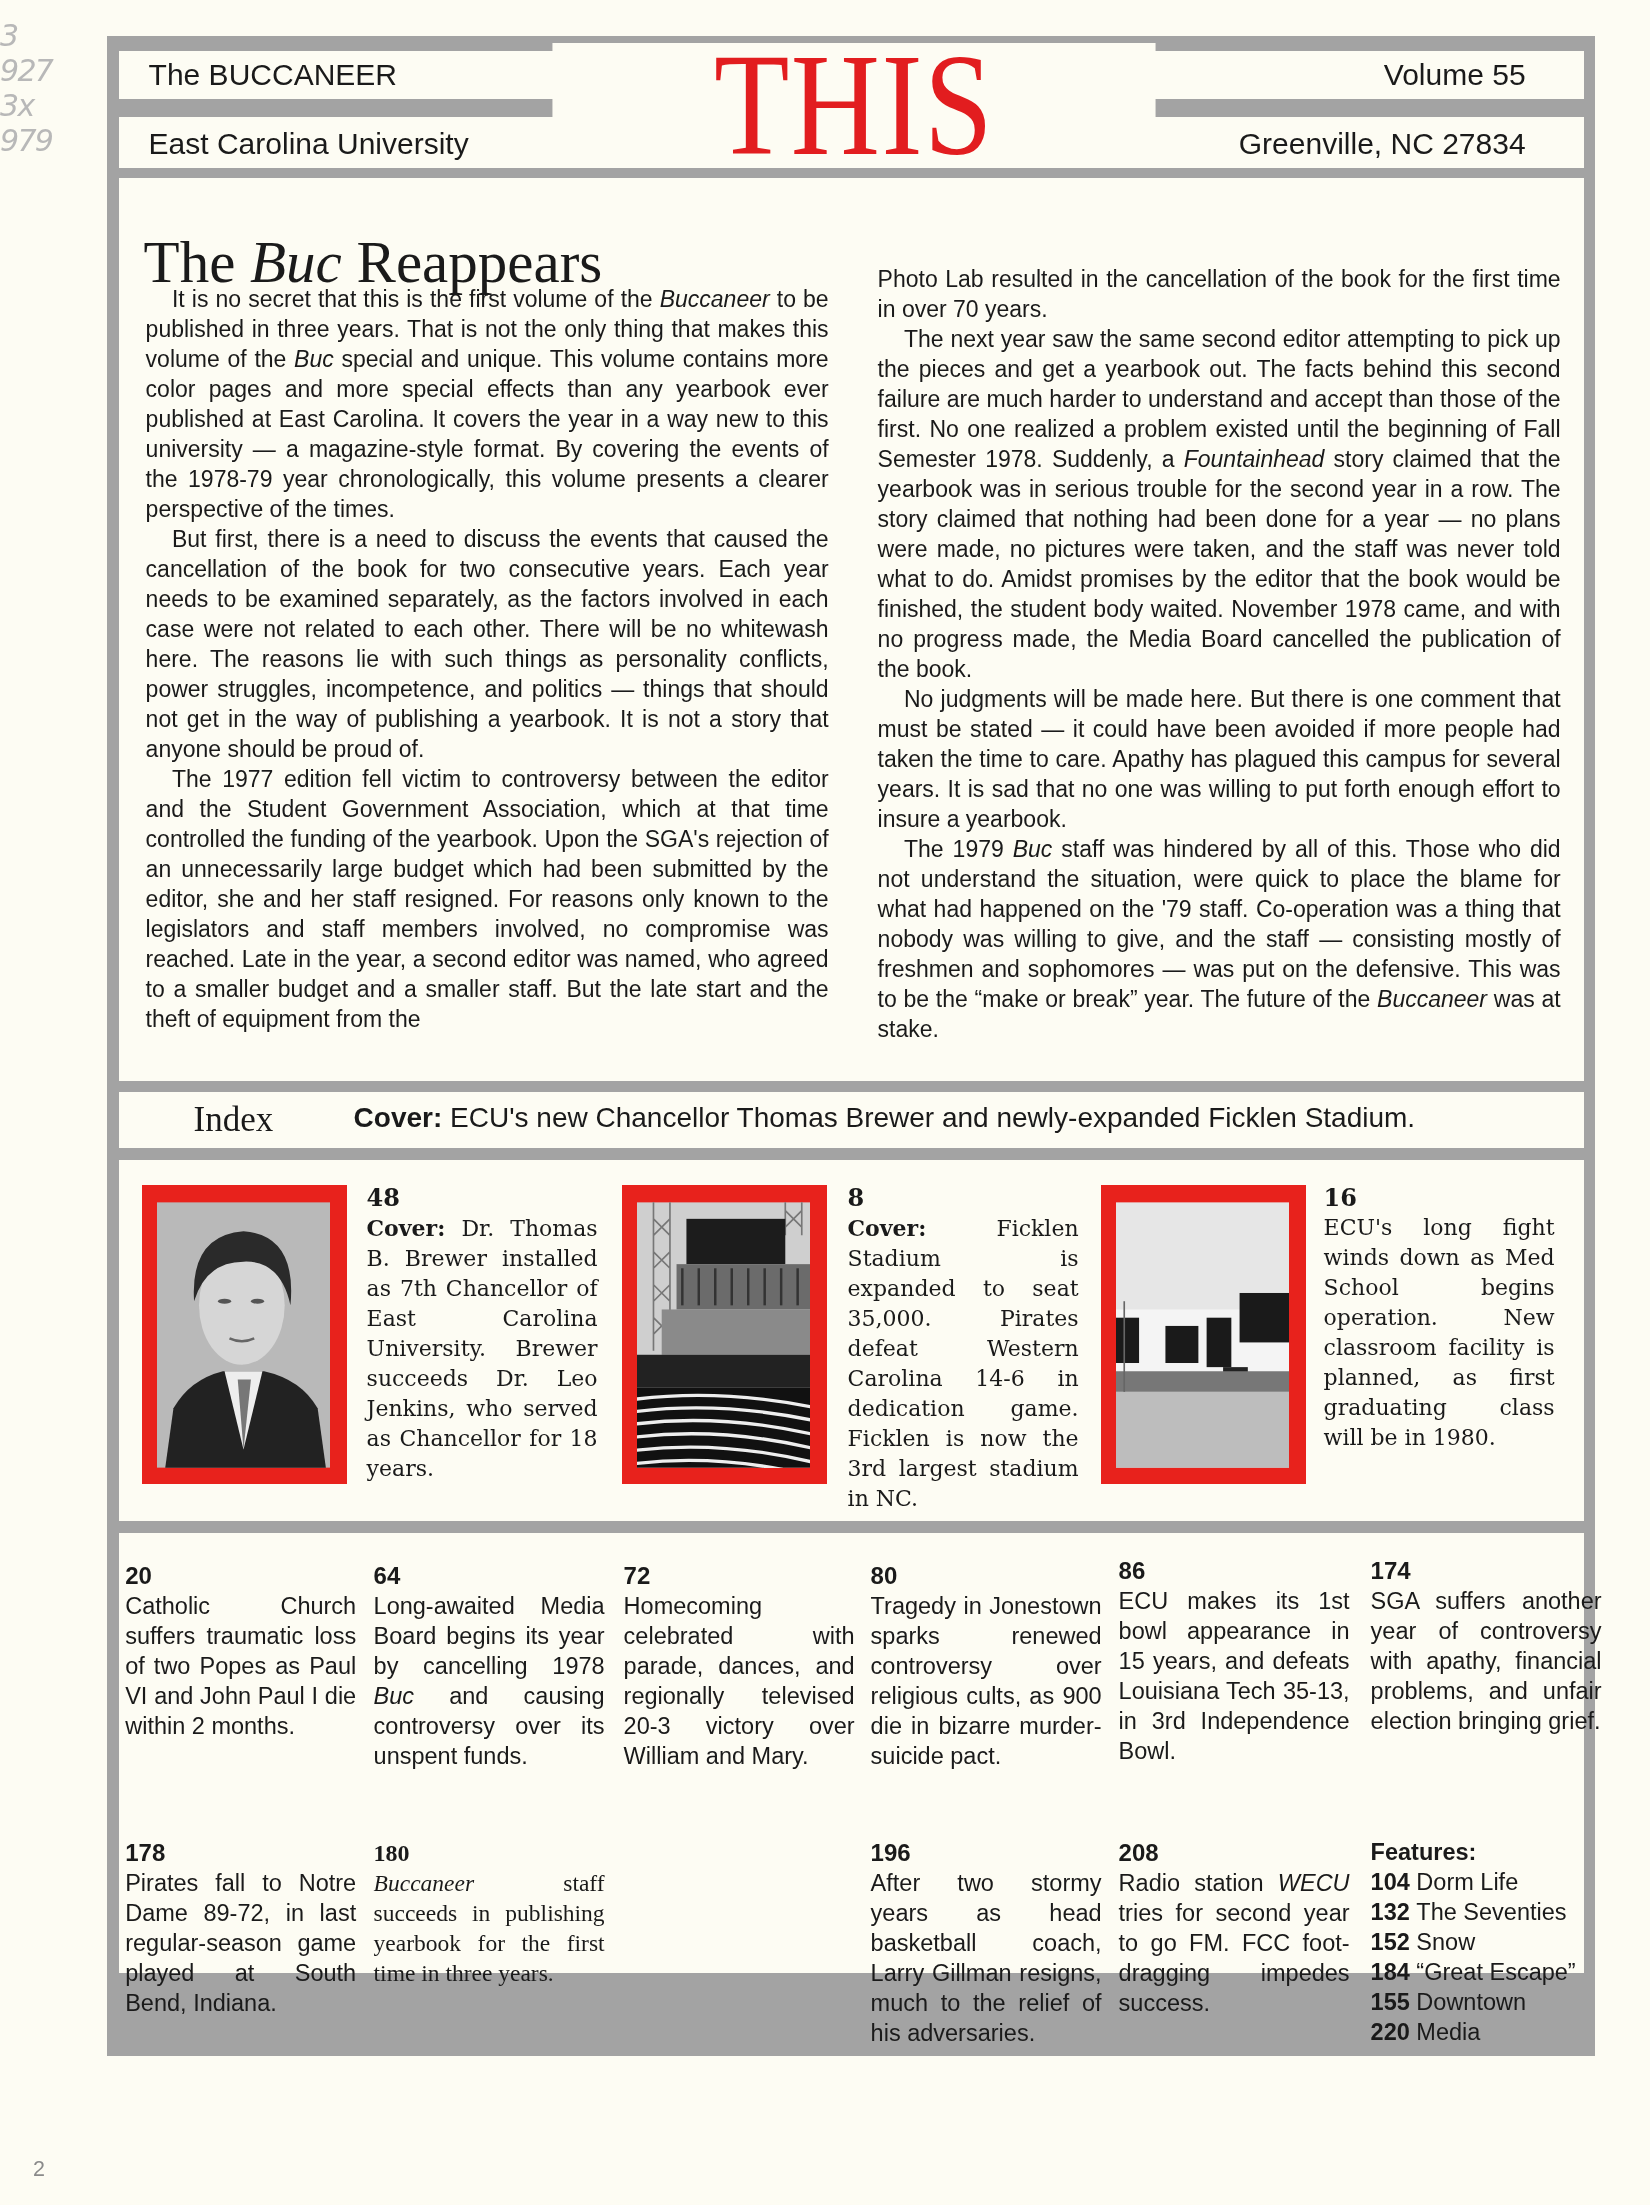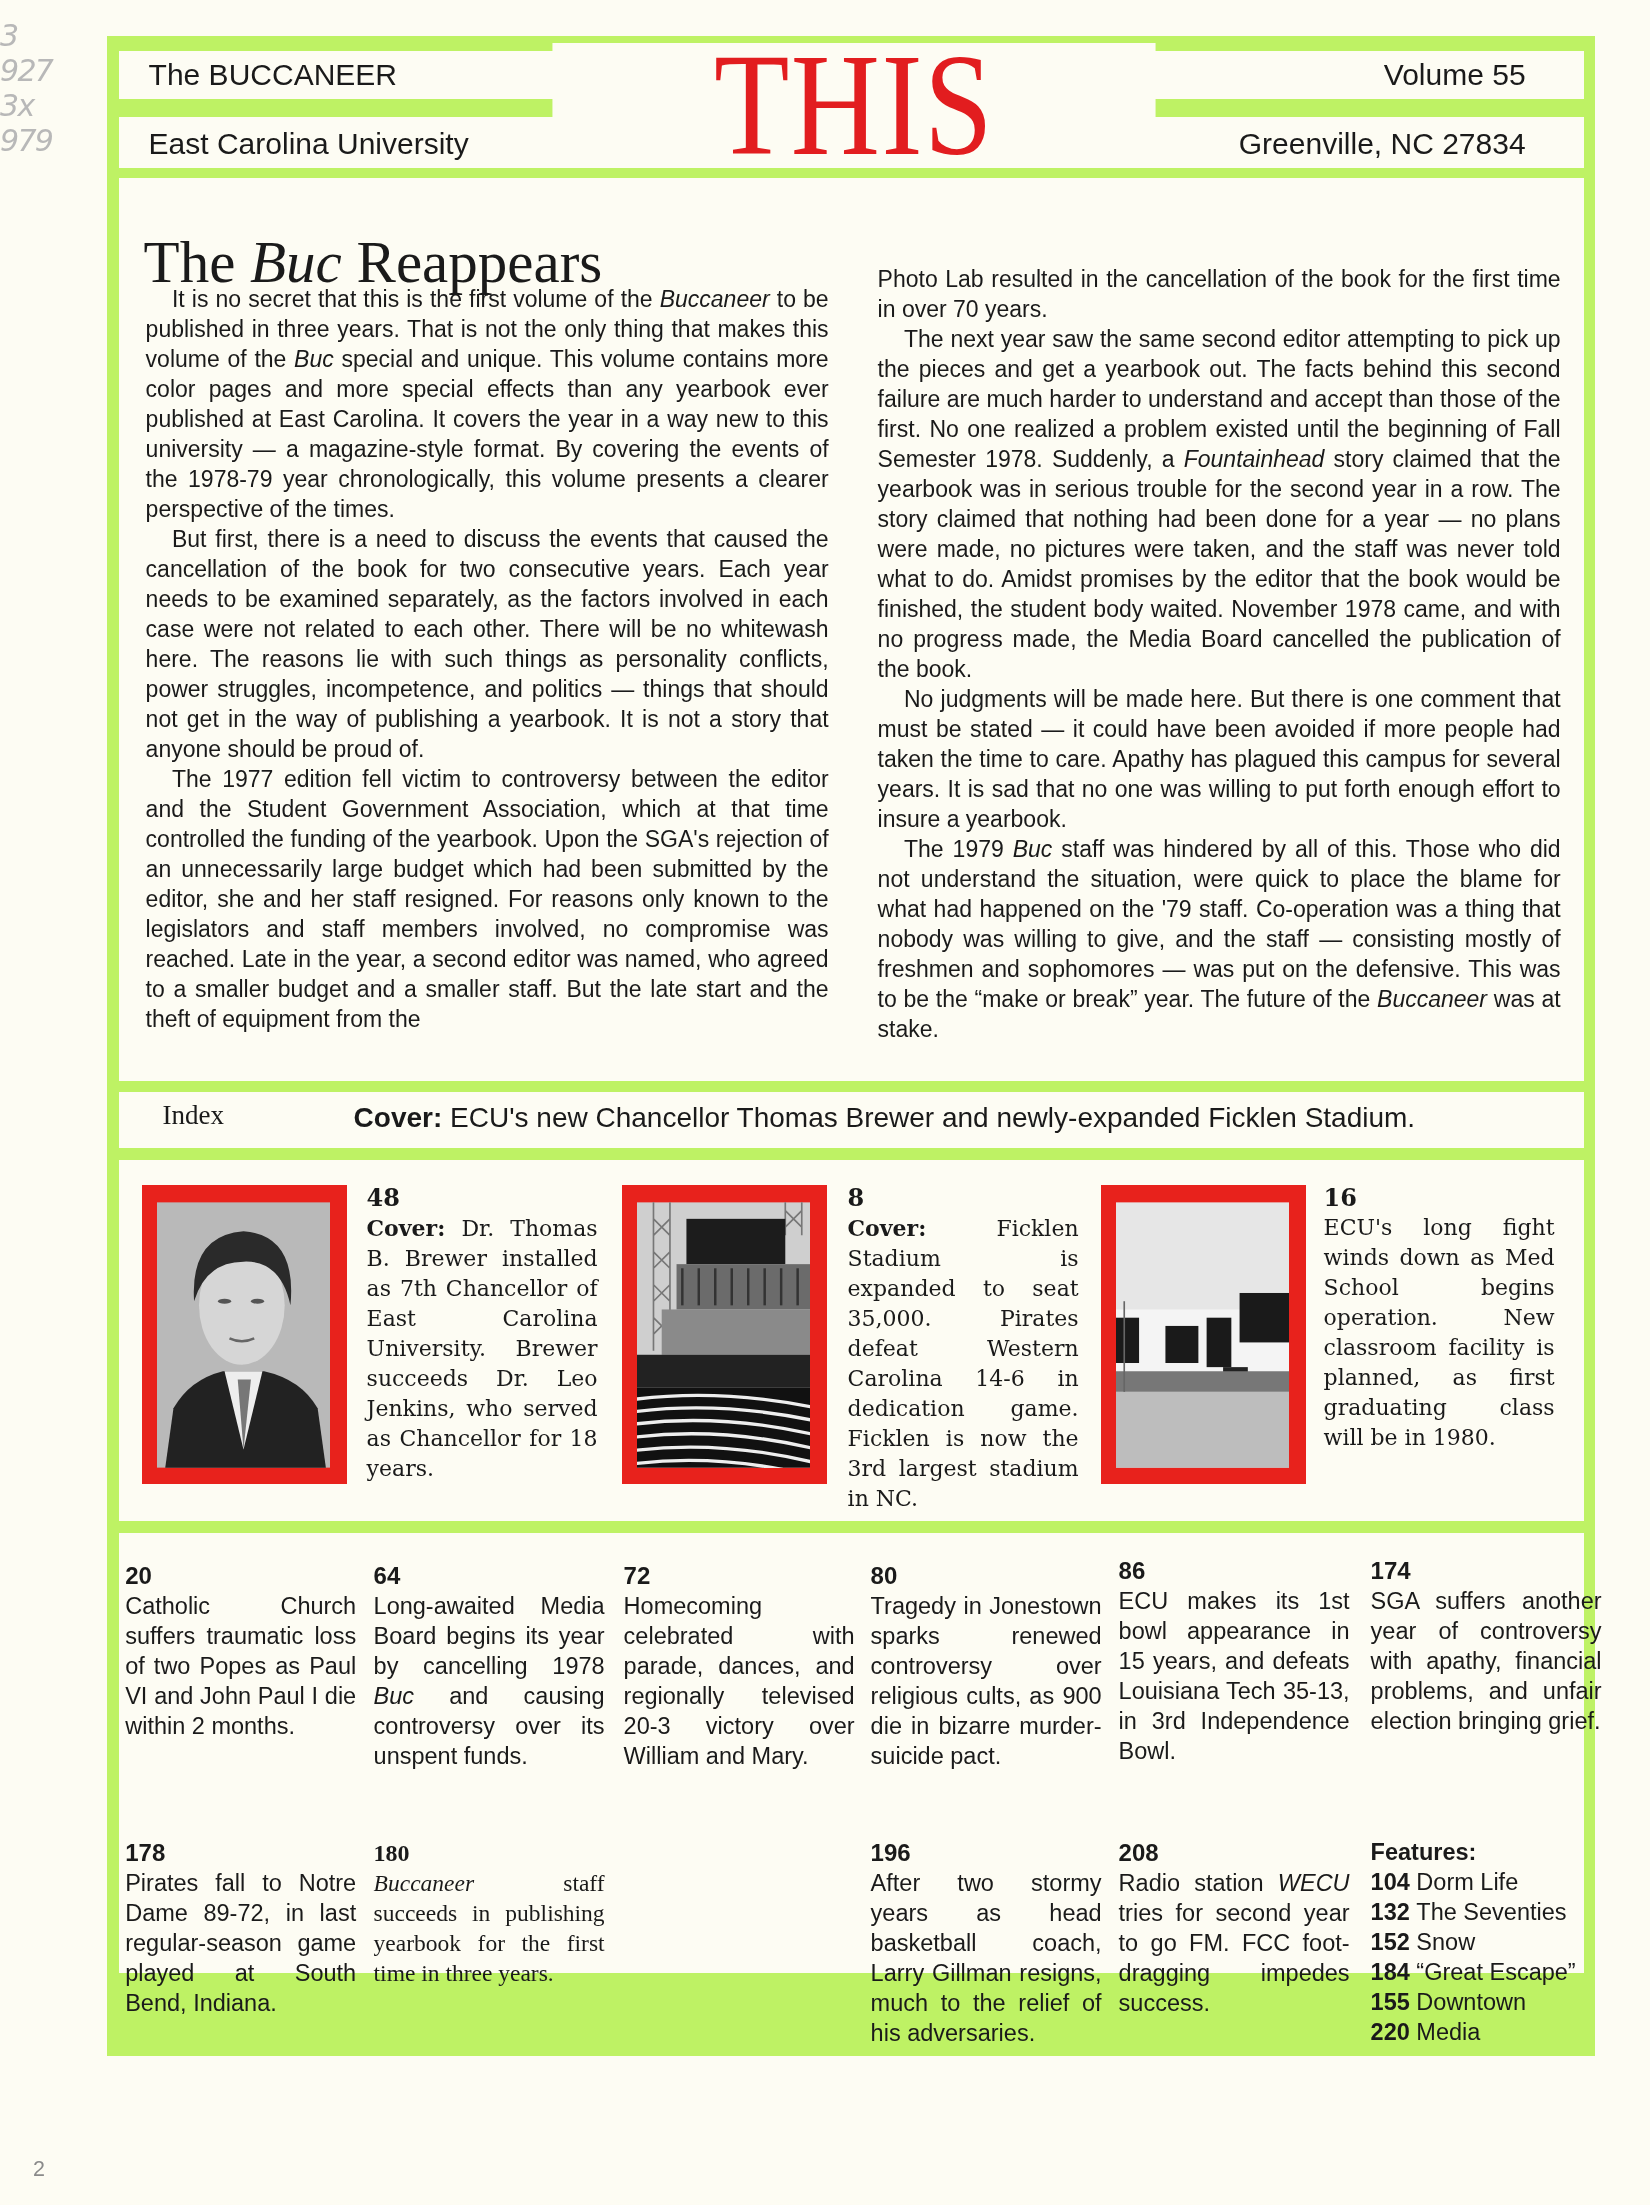--- a/index.html
+++ b/index.html
@@ -14,21 +14,21 @@
     font-family: "DejaVu Sans", sans-serif; font-size: 30px; line-height: 35px;
     color: #b8b8b8; font-style: italic; white-space: pre; letter-spacing: -1.7px;
   }
   .page-number {
     position: absolute; left: 33px; top: 2157px;
     font-family: "Liberation Sans", sans-serif; font-size: 21.5px; color: #8a8a8a;
   }
   
   .frame {
     position: absolute; left: 107px; top: 36px; width: 1488px; height: 2020px;
-    background: #bef264;
+    background: #a3a3a3;
   }
   .panel { position: absolute; background: #fdfcf3; }
 
   
   .mast-top { left: 11.6px; top: 15px; width: 1465px; height: 48px; }
   .mast-bot { left: 11.6px; top: 81px; width: 1465px; height: 51px; }
   .mast-text { position: absolute; font-size: 30px; top: 6.6px; }
   .mast-bot .mast-text { top: 10px; }
   .mast-title {
     position: absolute; left: 388px; top: 6.6px; width: 718px; height: 124px;
@@ -49,21 +49,21 @@
     text-align: justify;
   }
   .col-left { left: 27px; top: 106px; }
   .col-right { left: 759px; top: 86px; }
   .col p { margin: 0; text-indent: 26.4px; }
   .col p.cont { text-indent: 0; }
   .col em { font-style: italic; }
 
   
   .index-bar { left: 11.6px; top: 1056px; width: 1465px; height: 56px; }
-  .index-label { position: absolute; left: 44px; top: 8.3px; font-family: "Liberation Serif", serif; font-size: 27px; }
+  .index-label { position: absolute; left: 75px; top: 8.3px; font-family: "Liberation Serif", serif; font-size: 35px; }
   .index-cover { position: absolute; left: 235px; top: 10px; font-size: 28px; }
   .index-cover b { font-weight: bold; }
 
   
   .photos { left: 11.6px; top: 1124px; width: 1465px; height: 361px; }
   .photo-frame {
     position: absolute; top: 25px; width: 205px; height: 299px; background: #e8221c;
   }
   .photo-img {
     position: absolute; left: 15px; top: 16.5px; width: 173px; height: 266px;

